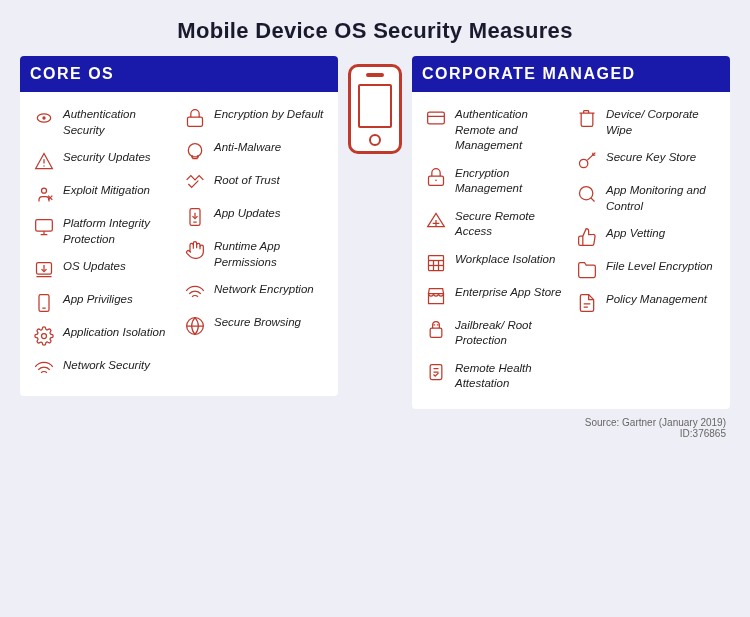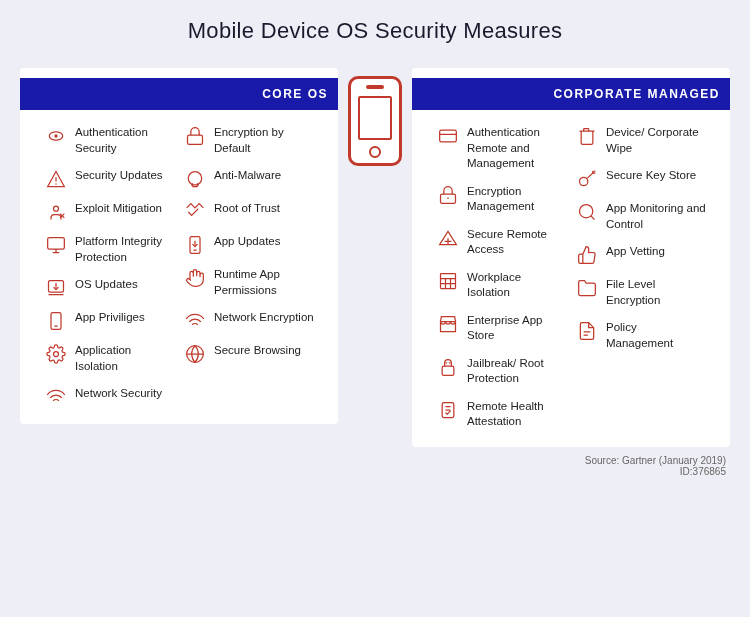--- a/index.html
+++ b/index.html
@@ -11,52 +11,52 @@
     }
     .page {
       background: #eeeef6;
       padding: 18px 20px 14px 20px;
       min-height: 617px;
       position: relative;
     }
     h1 {
       text-align: center;
       font-size: 22px;
-      font-weight: 400;
+      font-weight: 700;
       color: #1a1a2e;
-      margin-bottom: 24px;
+      margin-bottom: 12px;
       letter-spacing: 0.3px;
     }
     .main-layout {
       display: flex;
       gap: 0;
       align-items: flex-start;
     }
     .section {
       flex: 1;
       background: white;
       border-radius: 4px;
       padding: 0 0 12px 0;
       overflow: hidden;
     }
     .section-header {
       background: #1a1aaa;
       color: white;
-      text-align: right;
-      font-size: 12px;
+      text-align: left;
+      font-size: 16px;
       font-weight: 700;
       letter-spacing: 1.5px;
       padding: 9px 10px;
       margin-bottom: 10px;
-      margin-top: 10px;
     }
     .section-body {
       display: flex;
       gap: 0;
-      padding: 0 20px;
+      padding: 0 8px;
+      font-style: italic;
     }
     .col {
       flex: 1;
       display: flex;
       flex-direction: column;
       gap: 2px;
     }
     .item {
       display: flex;
       align-items: flex-start;

